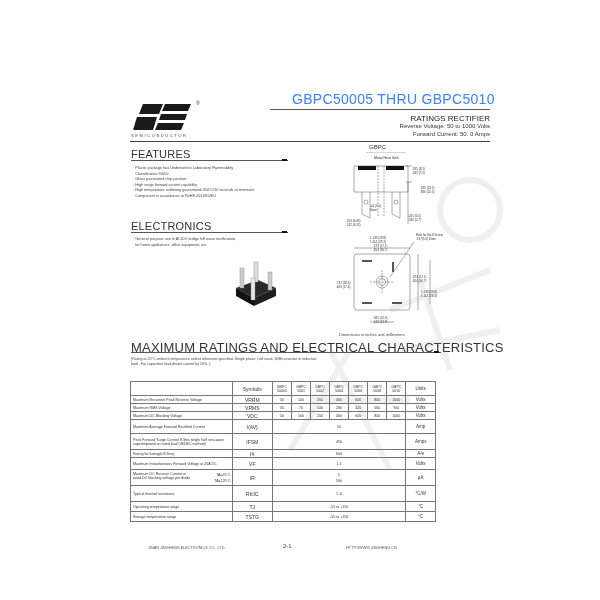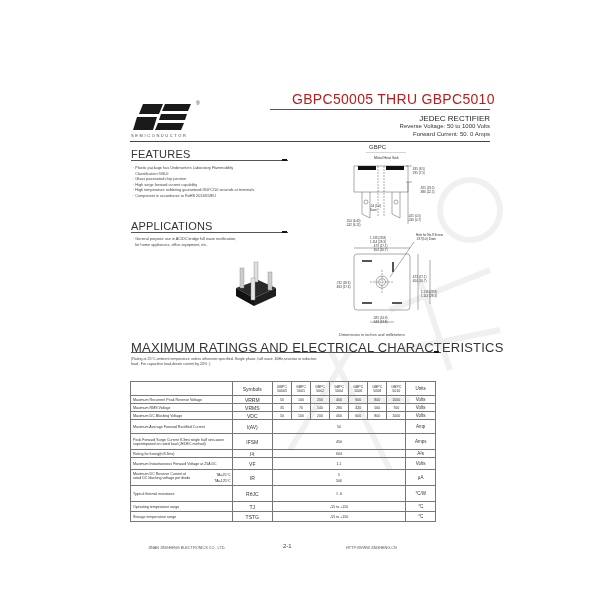--- a/index.html
+++ b/index.html
@@ -3,21 +3,21 @@
 <meta charset="utf-8">
 <style>
   * { margin:0; padding:0; box-sizing:border-box; }
   html, body { width:600px; height:600px; background:#fff; overflow:hidden; }
   body { font-family:"Liberation Sans", sans-serif; color:#333; position:relative; }
   .abs { position:absolute; }
 
   
   .logo { left:133px; top:100px; width:60px; height:34px; }
   .logo-sub { left:131px; top:133px; font-size:4px; letter-spacing:1.6px; color:#444; }
-  .title { left:292px; top:91px; font-size:14px; color:#b91c1c; letter-spacing:0.3px; }
+  .title { left:292px; top:91px; font-size:14px; color:#3b82f6; letter-spacing:0.3px; }
   .title-rule { left:270px; top:109px; width:220px; height:1px; background:#555; }
   .sub1 { right:110px; top:114px; font-size:8px; color:#222; text-align:right; }
   .sub2 { right:110px; top:123px; font-size:6px; color:#333; text-align:right; }
   .sub3 { right:110px; top:131px; font-size:6px; color:#333; text-align:right; }
   .head-rule { left:130px; top:141px; width:360px; height:1px; background:#444; }
 
   .sec-title { font-size:11px; color:#333; letter-spacing:0.2px; }
   .sec-rule { height:1px; background:#555; }
   .sec-mark { width:5px; height:2px; background:#111; }
 
@@ -44,38 +44,38 @@
   <polygon points="4,17 24,17 20,30 0,30" fill="#1a1a1a"></polygon>
   <polygon points="32,4 58,4 55,11 29,11" fill="#1a1a1a"></polygon>
   <polygon points="28,14 54,14 52,20 26,20" fill="#1a1a1a"></polygon>
   <polygon points="25,23 51,23 48,30 22,30" fill="#1a1a1a"></polygon>
 </svg>
 <div class="abs" style="left:196px;top:100px;font-size:5px;">®</div>
 <div class="abs logo-sub">SEMICONDUCTOR</div>
 
 <div class="abs title">GBPC50005 THRU GBPC5010</div>
 <div class="abs title-rule"></div>
-<div class="abs sub1">JEDEC RECTIFIER</div>
+<div class="abs sub1">RATINGS RECTIFIER</div>
 <div class="abs sub2">Reverse Voltage: 50 to 1000 Volts</div>
 <div class="abs sub3">Forward Current: 50. 0 Amps</div>
 <div class="abs head-rule"></div>
 
 <div class="abs sec-title" style="left:131px;top:148px;">FEATURES</div>
 <div class="abs sec-rule" style="left:131px;top:160px;width:157px;"></div>
 <div class="abs sec-mark" style="left:282px;top:159px;"></div>
 <ul class="abs bullets" style="left:133px;top:166px;width:210px;">
   <li>· <span>Plastic package has Underwriters Laboratory Flammability</span></li>
   <li>&nbsp;&nbsp;<span>Classification 94V-0</span></li>
   <li>· <span>Glass passivated chip junction</span></li>
   <li>· <span>High surge forward current capability</span></li>
   <li>· <span>High temperature soldering guaranteed:260°C/10 seconds at terminals</span></li>
   <li>· <span>Component in accordance to RoHS 2011/65/EU</span></li>
 </ul>
 
-<div class="abs sec-title" style="left:131px;top:220px;">APPLICATIONS</div>
+<div class="abs sec-title" style="left:131px;top:220px;">ELECTRONICS</div>
 <div class="abs sec-rule" style="left:131px;top:232px;width:157px;"></div>
 <div class="abs sec-mark" style="left:282px;top:231px;"></div>
 <ul class="abs bullets" style="left:133px;top:237px;width:210px;">
   <li>· <span>General purpose use in AC/DC bridge full wave rectification,</span></li>
   <li>&nbsp;&nbsp;<span>for home appliances, office equipment, etc.</span></li>
 </ul>
 
 <svg class="abs" style="left:230px;top:258px;width:50px;height:50px;" viewBox="0 0 50 50">
   <polygon points="6,30 28,22 46,30 24,40" fill="#2a2a2a"></polygon>
   <polygon points="6,30 24,40 24,48 6,38" fill="#111"></polygon>

